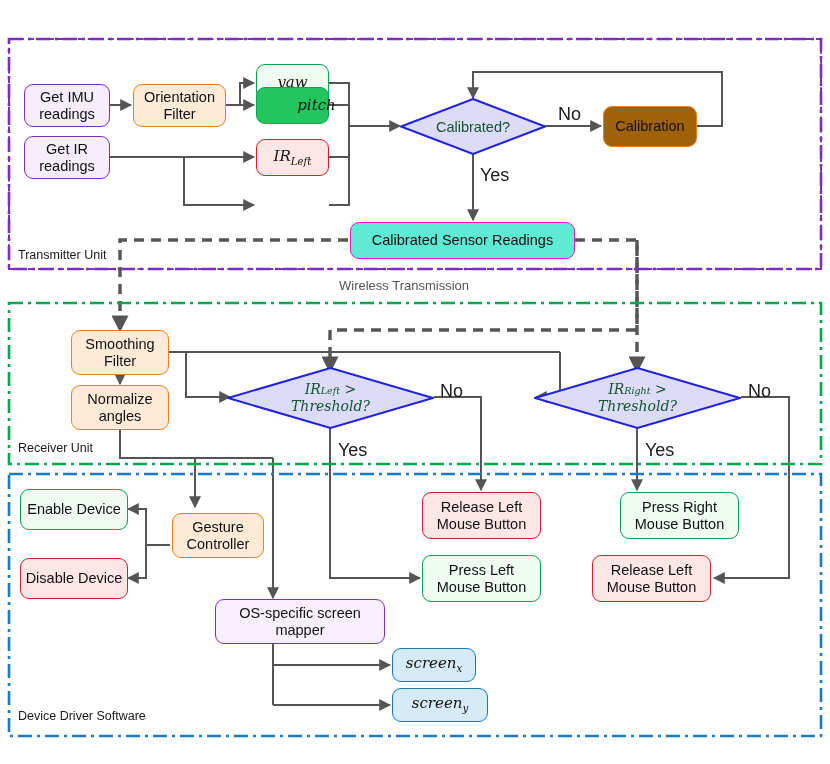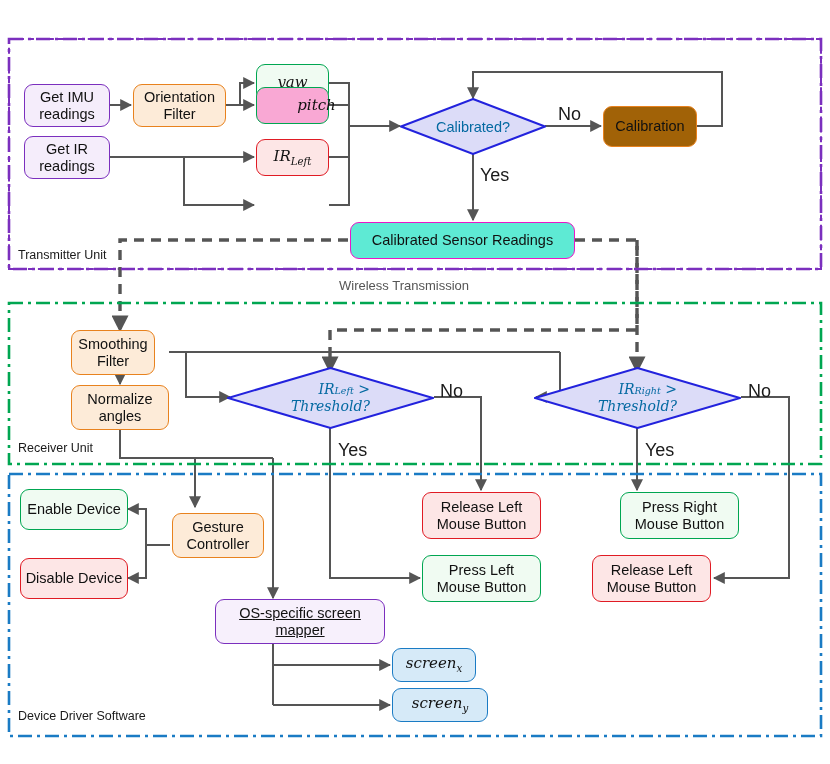--- a/index.html
+++ b/index.html
@@ -64,23 +64,23 @@
     position: absolute;
     z-index: 3;
   }
   .diamond .dlabel {
     position: absolute;
     left: 0; top: 0;
     width: 100%; height: 100%;
     display: flex;
     align-items: center;
     justify-content: center;
-    text-align: right;
+    text-align: center;
     font-size: 14.5px;
-    color: #0369a1;
+    color: #14532d;
     z-index: 4;
   }
   .diamond .dlabel.math {
     font-family: "DejaVu Serif", serif;
     font-style: italic;
     font-size: 14px;
     line-height: 1.25;
   }
   .edge-label {
     position: absolute;
@@ -212,21 +212,21 @@
 
   <div class="node" style="left:133px; top:84px; width:93px; height:43px; border-color:#E8821E; background:#FDEBD8;">
     <span style="white-space:pre-line;">Orientation
 Filter</span>
   </div>
 
   <div class="node math" style="left:256px; top:64px; width:73px; height:37px; border-color:#00A651; background:#F0FBF2;">
     <span>yaw</span>
   </div>
 
-  <div class="node math" style="left:256px; top:87px; width:73px; height:37px; border-color:#00A651; background:#f9a8d4;padding-left:48px;">
+  <div class="node math" style="left:256px; top:87px; width:73px; height:37px; border-color:#00A651; background:#22c55e;padding-left:48px;">
     <span>pitch</span>
   </div>
 
   <div class="node math" style="left:256px; top:139px; width:73px; height:37px; border-color:#E01B24; background:#FDE6E6;">
     <span><span>IR</span><span class="sub">Left</span></span>
   </div>
 
 
   <div class="diamond" style="left:400px; top:98px; width:146px; height:57px;">
     <svg width="146" height="57" style="position:absolute;left:0;top:0;">
@@ -239,21 +239,21 @@
     <span>Calibration</span>
   </div>
 
   <div class="node" style="left:350px; top:222px; width:225px; height:37px; border-color:#E916C8; background:#5eead4;">
     <span>Calibrated Sensor Readings</span>
   </div>
 
   <span class="edge-label" style="left:558px; top:104px;">No</span>
   <span class="edge-label" style="left:480px; top:165px;">Yes</span>
 
-  <div class="node" style="left:71px; top:330px; width:84px; height:45px; border-color:#E8821E; background:#FDEBD8;">
+  <div class="node" style="left:71px; top:330px; width:98px; height:45px; border-color:#E8821E; background:#FDEBD8;">
     <span style="white-space:pre-line;">Smoothing
 Filter</span>
   </div>
 
   <div class="node" style="left:71px; top:385px; width:98px; height:45px; border-color:#E8821E; background:#FDEBD8;">
     <span style="white-space:pre-line;">Normalize
 angles</span>
   </div>
 
   <div class="diamond" style="left:227px; top:367px; width:207px; height:62px;">
@@ -291,21 +291,21 @@
 
   <div class="node" style="left:20px; top:489px; width:108px; height:41px; border-color:#00A651; background:#F0FBF2;">
     <span>Enable Device</span>
   </div>
 
   <div class="node" style="left:172px; top:513px; width:92px; height:45px; border-color:#E8821E; background:#FDEBD8;">
     <span style="white-space:pre-line;">Gesture
 Controller</span>
   </div>
 
-  <div class="node" style="left:215px; top:599px; width:170px; height:45px; border-color:#7B2FBE; background:#F7F0FC;text-decoration:underline;">
+  <div class="node" style="left:215px; top:599px; width:170px; height:45px; border-color:#7B2FBE; background:#F7F0FC;">
     <span style="white-space:pre-line;">OS-specific screen
 mapper</span>
   </div>
 
   <div class="node" style="left:422px; top:492px; width:119px; height:47px; border-color:#E01B24; background:#FDE6E6;">
     <span style="white-space:pre-line;">Release Left
 Mouse Button</span>
   </div>
 
   <div class="node" style="left:422px; top:555px; width:119px; height:47px; border-color:#00A651; background:#F0FBF2;">

